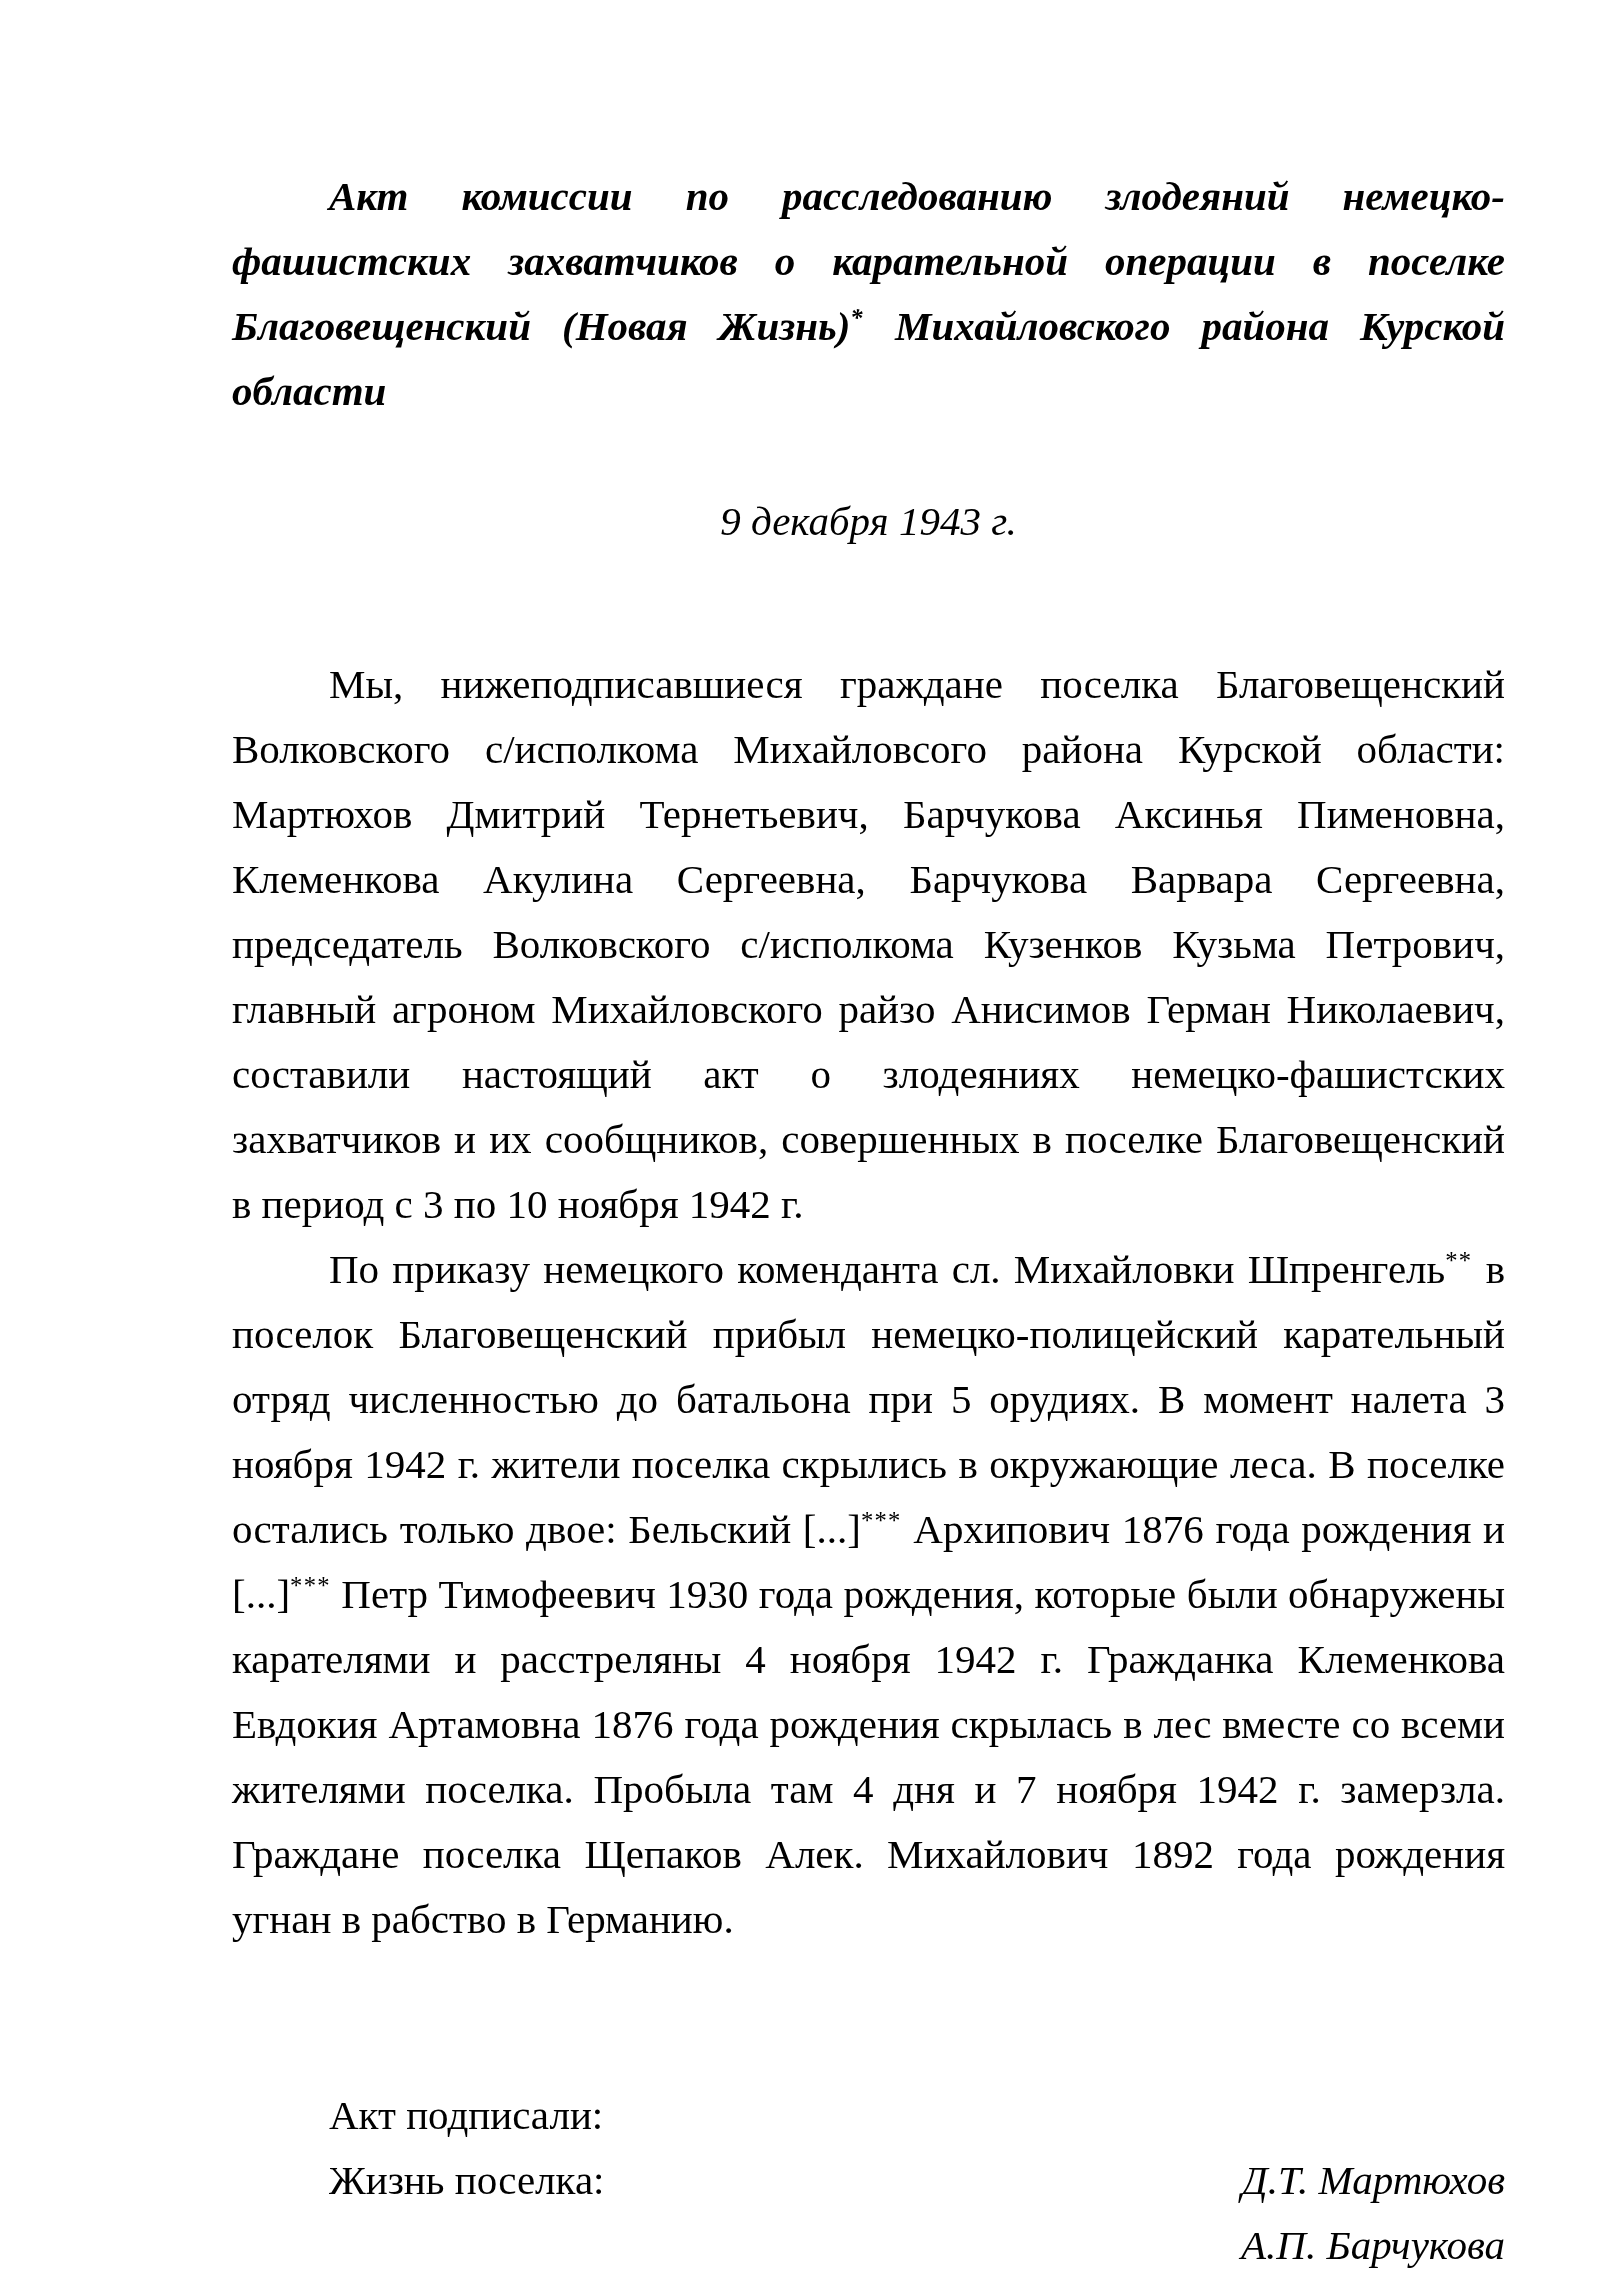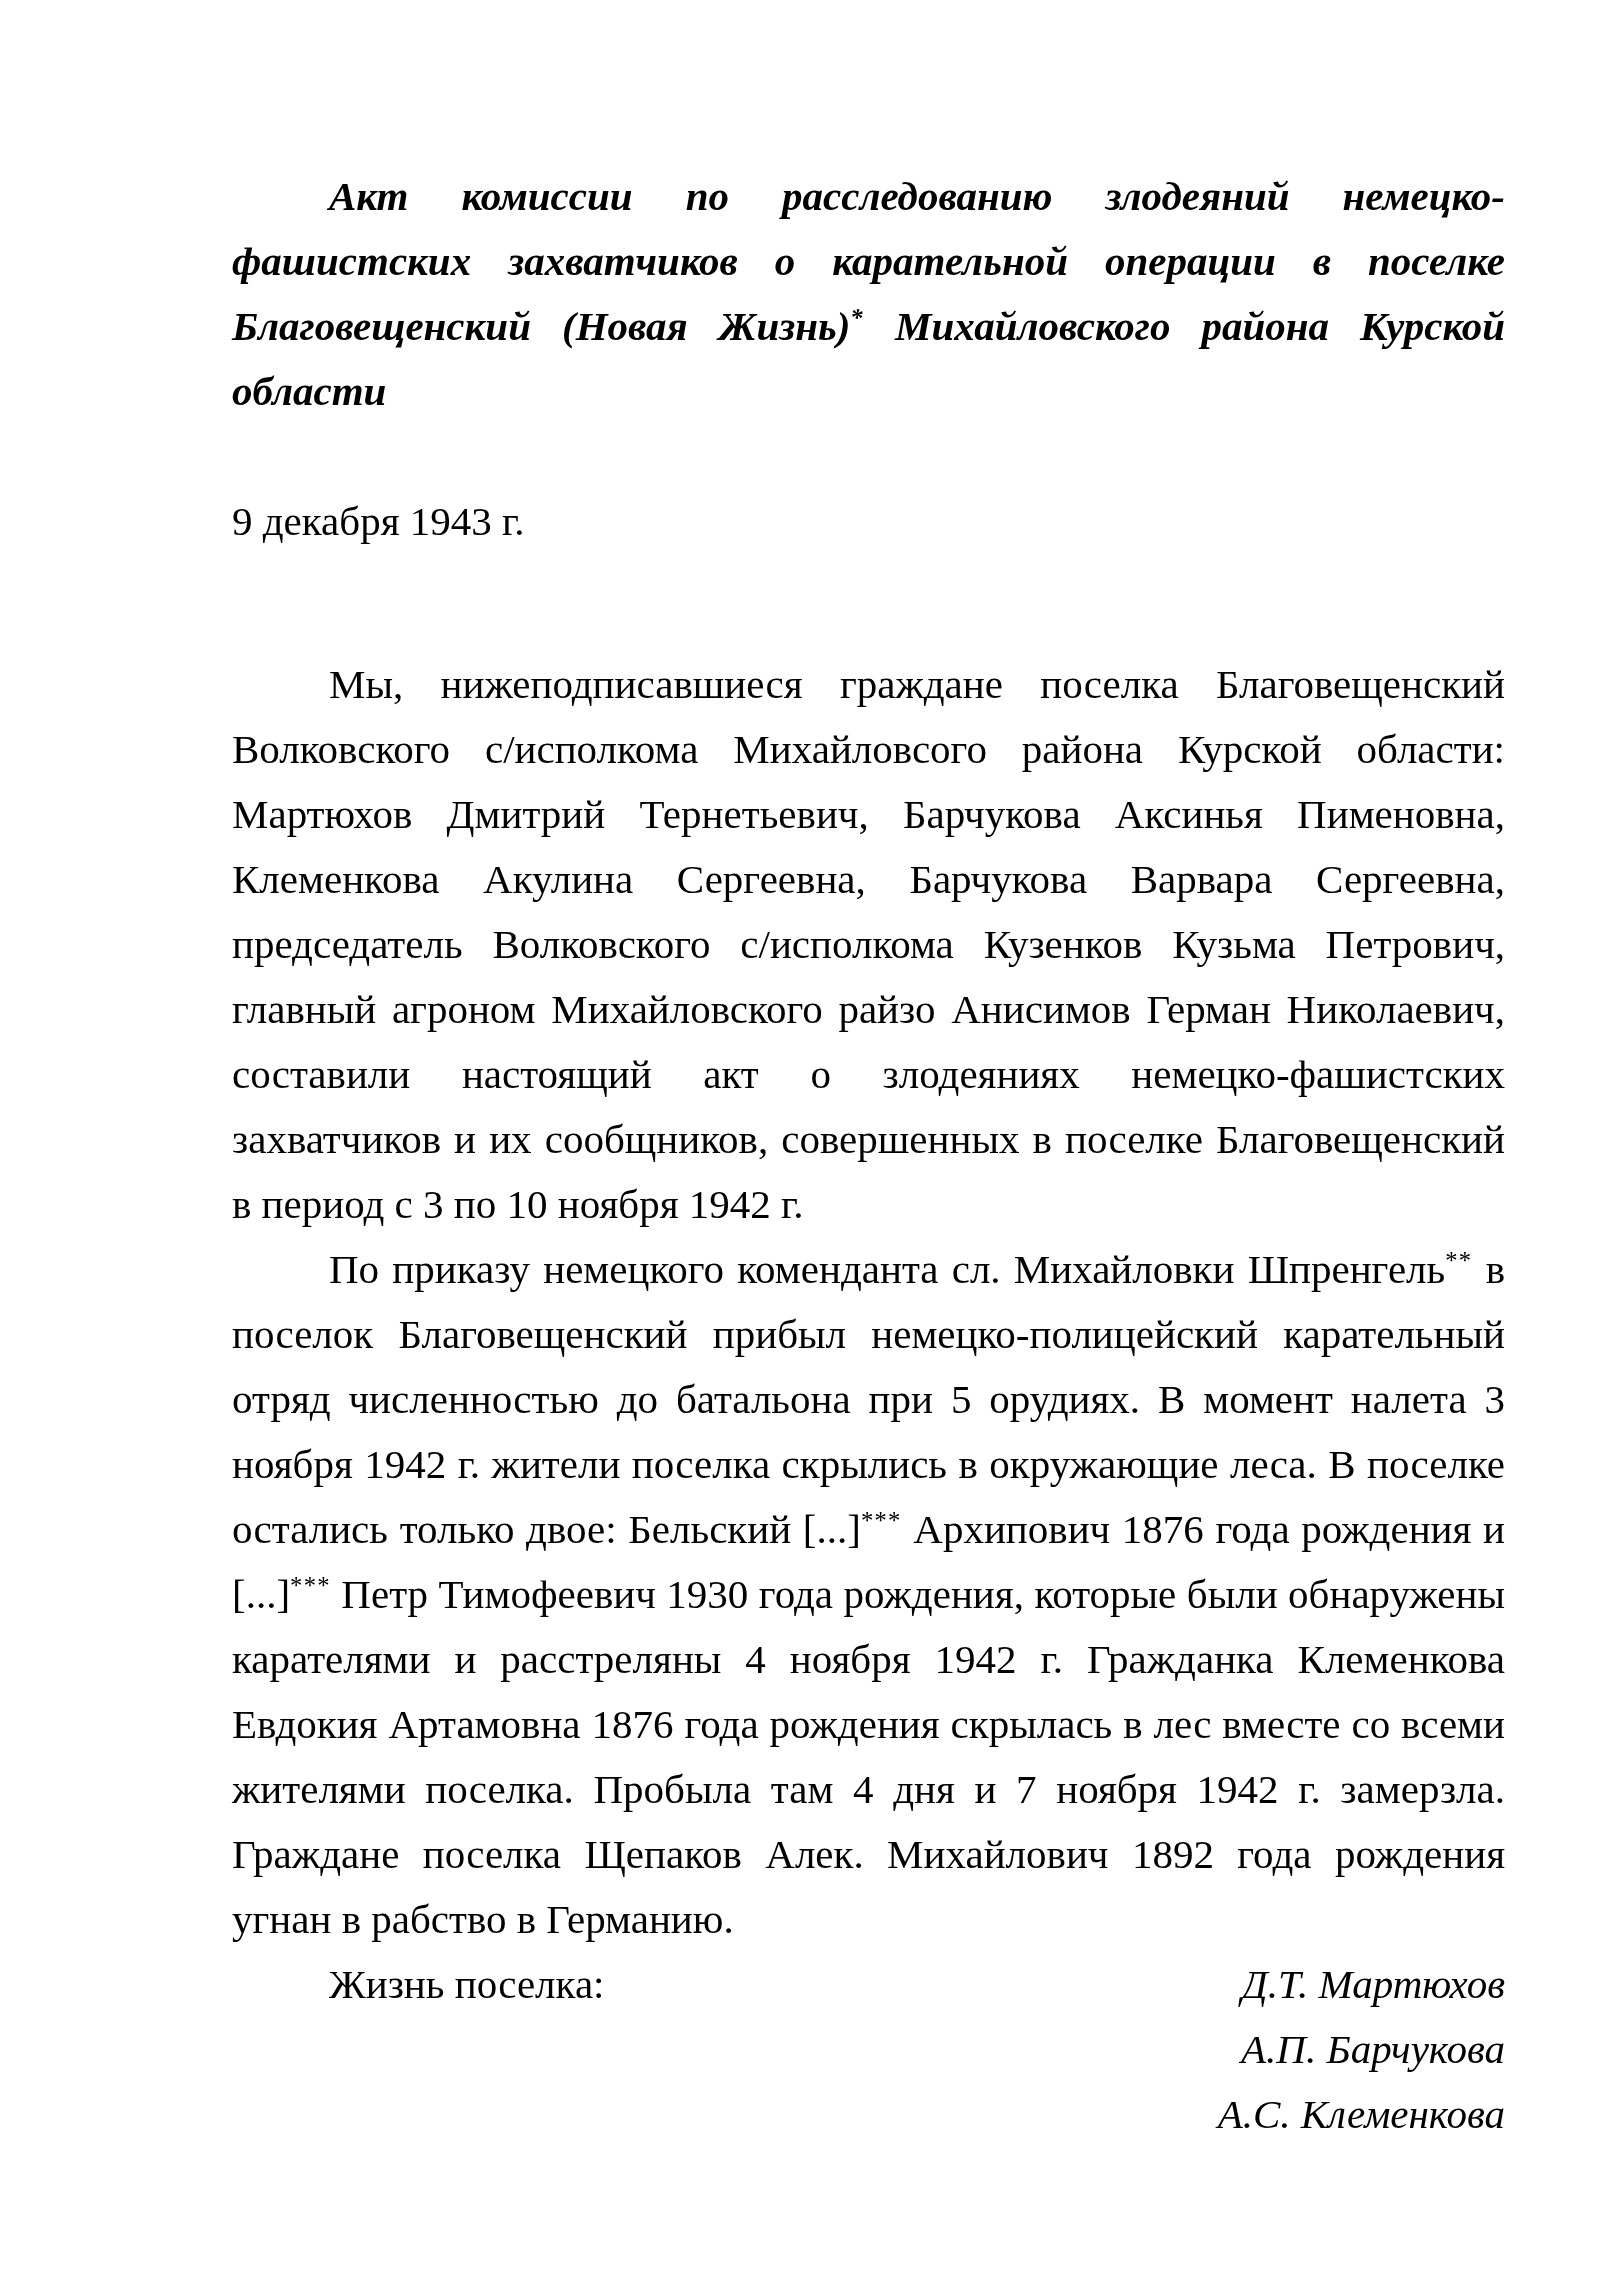--- a/index.html
+++ b/index.html
@@ -21,22 +21,23 @@
     overflow: hidden;
   }
   p { margin: 0; }
   .doc-title {
     font-weight: bold;
     font-style: italic;
     text-align: justify;
     text-indent: 97px;
   }
   .doc-date {
-    text-align: left;
+    text-align: center;
     margin-top: 65px;
+    font-style: italic;
   }
   .body-para {
     text-align: justify;
     text-indent: 97px;
   }
   .para-1 { margin-top: 98px; }
   .para-2 { margin-top: 0; }
   sup.fn {
     font-size: 0.60em;
     line-height: 0;
@@ -67,20 +68,21 @@
 <div class="page">
 
   <p class="doc-title"><span>Акт комиссии по расследованию злодеяний немецко-фашистских захватчиков о карательной операции в поселке Благовещенский (Новая Жизнь)</span><sup class="fn">*</sup><span> Михайловского района Курской области</span></p>
 
   <p class="doc-date">9 декабря 1943 г.</p>
 
   <p class="body-para para-1">Мы, нижеподписавшиеся граждане поселка Благовещенский Волковского с/исполкома Михайловсого района Курской области: Мартюхов Дмитрий Тернетьевич, Барчукова Аксинья Пименовна, Клеменкова Акулина Сергеевна, Барчукова Варвара Сергеевна, председатель Волковского с/исполкома Кузенков Кузьма Петрович, главный агроном Михайловского райзо Анисимов Герман Николаевич, составили настоящий акт о злодеяниях немецко-фашистских захватчиков и их сообщников, совершенных в поселке Благовещенский в период с 3 по 10 ноября 1942 г.</p>
 
   <p class="body-para para-2"><span>По приказу немецкого коменданта сл. Михайловки Шпренгель</span><sup class="fn">**</sup><span> в поселок Благовещенский прибыл немецко-полицейский карательный отряд численностью до батальона при 5 орудиях. В момент налета 3 ноября 1942 г. жители поселка скрылись в окружающие леса. В поселке остались только двое: Бельский [...]</span><sup class="fn">***</sup><span> Архипович 1876 года рождения и [...]</span><sup class="fn">***</sup><span> Петр Тимофеевич 1930 года рождения, которые были обнаружены карателями и расстреляны 4 ноября 1942 г. Гражданка Клеменкова Евдокия Артамовна 1876 года рождения скрылась в лес вместе со всеми жителями поселка. Пробыла там 4 дня и 7 ноября 1942 г. замерзла. Граждане поселка Щепаков Алек. Михайлович 1892 года рождения угнан в рабство в Германию.</span></p>
 
+  <p class="sign-label">Акт подписали:</p>
 
   <div class="sig-row">
     <span class="left-cell">Жизнь поселка:</span>
     <span class="sig-name">Д.Т. Мартюхов</span>
   </div>
 
   <div class="sig-row names-only">
     <span class="sig-name">А.П. Барчукова</span>
   </div>
 

